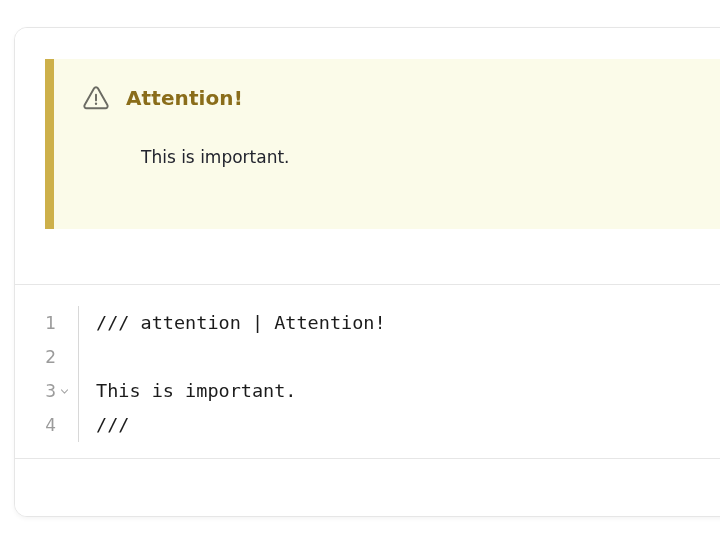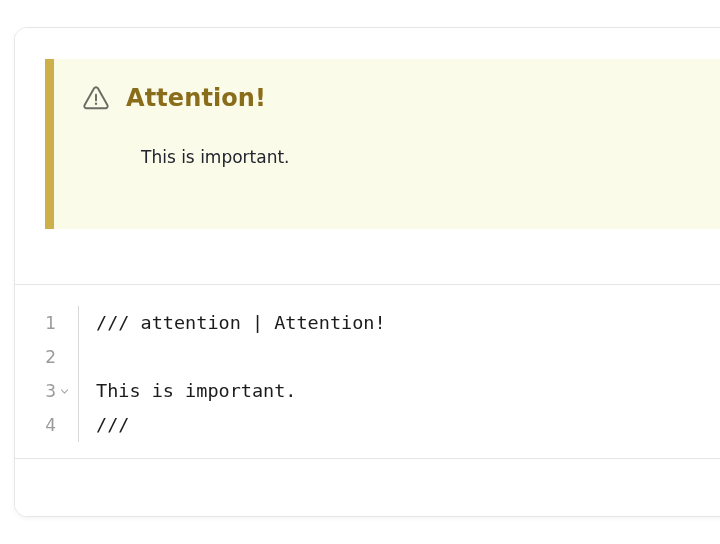--- a/index.html
+++ b/index.html
@@ -68,21 +68,21 @@
 
   .warn-icon {
     width: 30px;
     height: 30px;
     display: block;
     flex: none;
   }
 
   .admonition-title-text {
     font-family: "DejaVu Sans", sans-serif;
-    font-size: 24px;
+    font-size: 20px;
     font-weight: 700;
     color: #8a6d1a;
     letter-spacing: 0.1px;
     white-space: nowrap;
   }
 
   .admonition-body {
     position: absolute;
     left: 87px;
     top: 88px;

